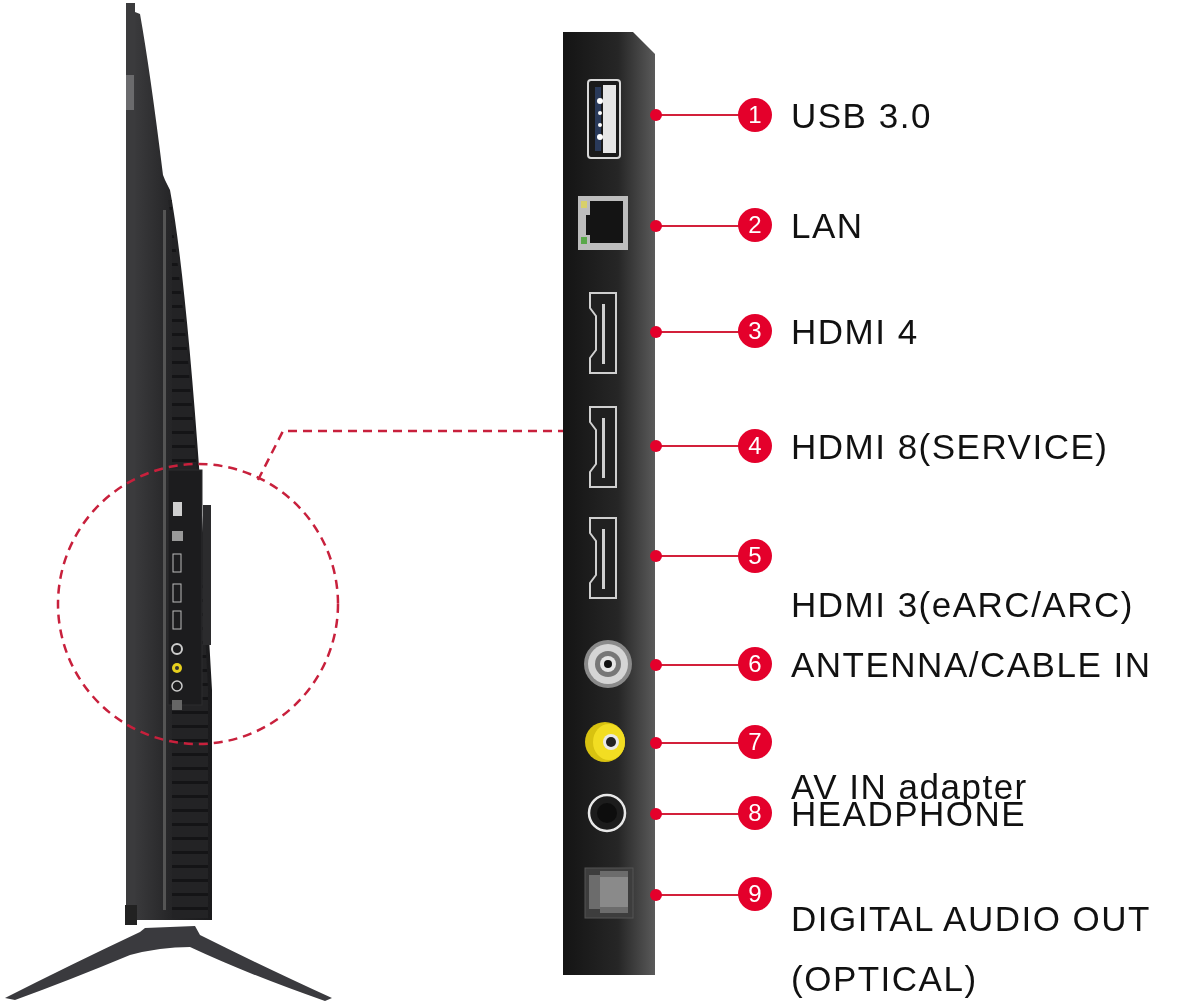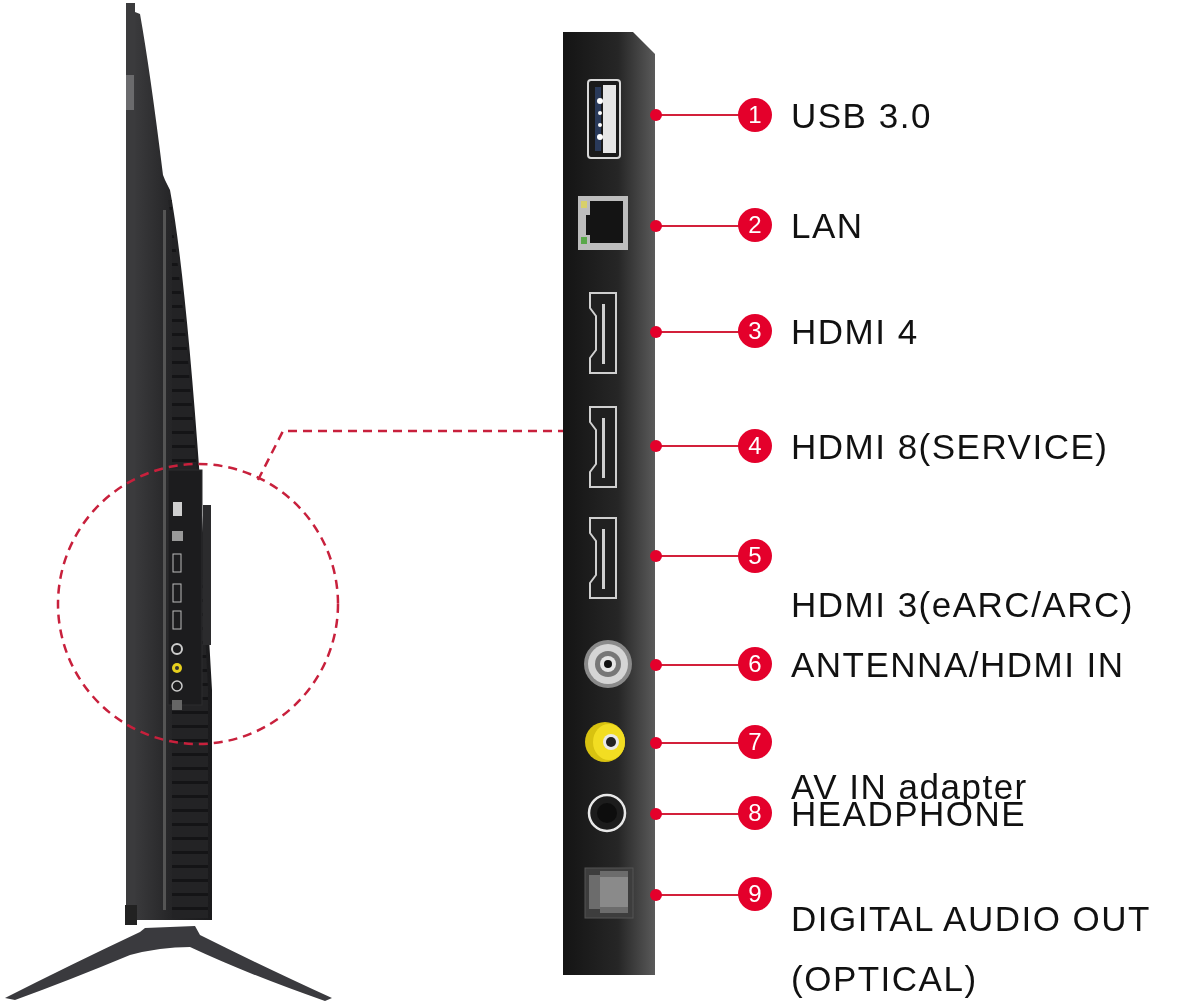--- a/index.html
+++ b/index.html
@@ -159,21 +159,21 @@
   <div class="label" style="top:428px;">HDMI 8(SERVICE)</div>
 
   <div class="leader" style="top:555px;"></div>
     <div class="dot" style="top:550px;"></div>
   <div class="badge" style="top:539px;">5</div>
   <div class="label" style="top:538px;margin-top:48px;">HDMI 3(eARC/ARC)</div>
 
   <div class="leader" style="top:664px;"></div>
     <div class="dot" style="top:659px;"></div>
   <div class="badge" style="top:647px;">6</div>
-  <div class="label" style="top:646px;">ANTENNA/HDMI IN</div>
+  <div class="label" style="top:646px;">ANTENNA/CABLE IN</div>
 
   <div class="leader" style="top:742px;"></div>
     <div class="dot" style="top:737px;"></div>
   <div class="badge" style="top:725px;">7</div>
   <div class="label" style="top:768px;">AV IN adapter</div>
 
   <div class="leader" style="top:813px;"></div>
     <div class="dot" style="top:808px;"></div>
   <div class="badge" style="top:796px;">8</div>
   <div class="label" style="top:795px;text-align:right;">HEADPHONE</div>

